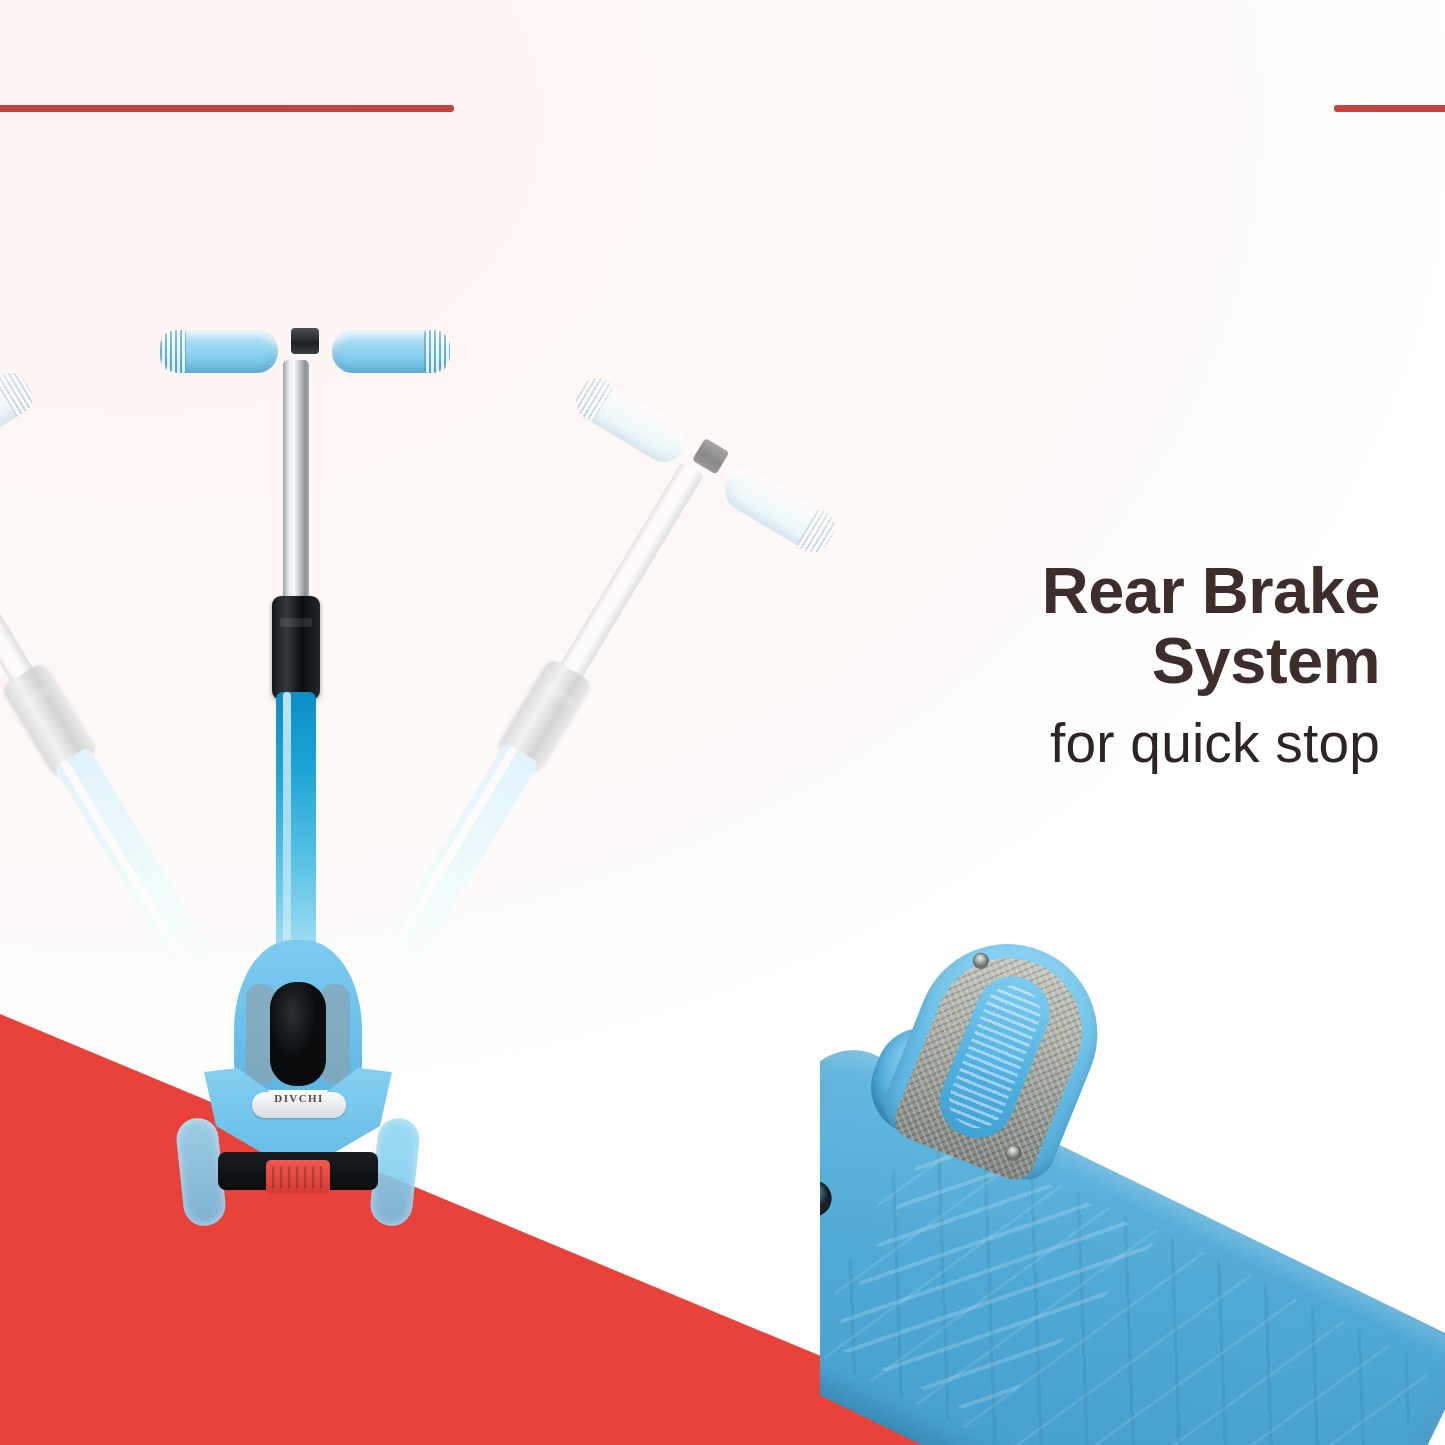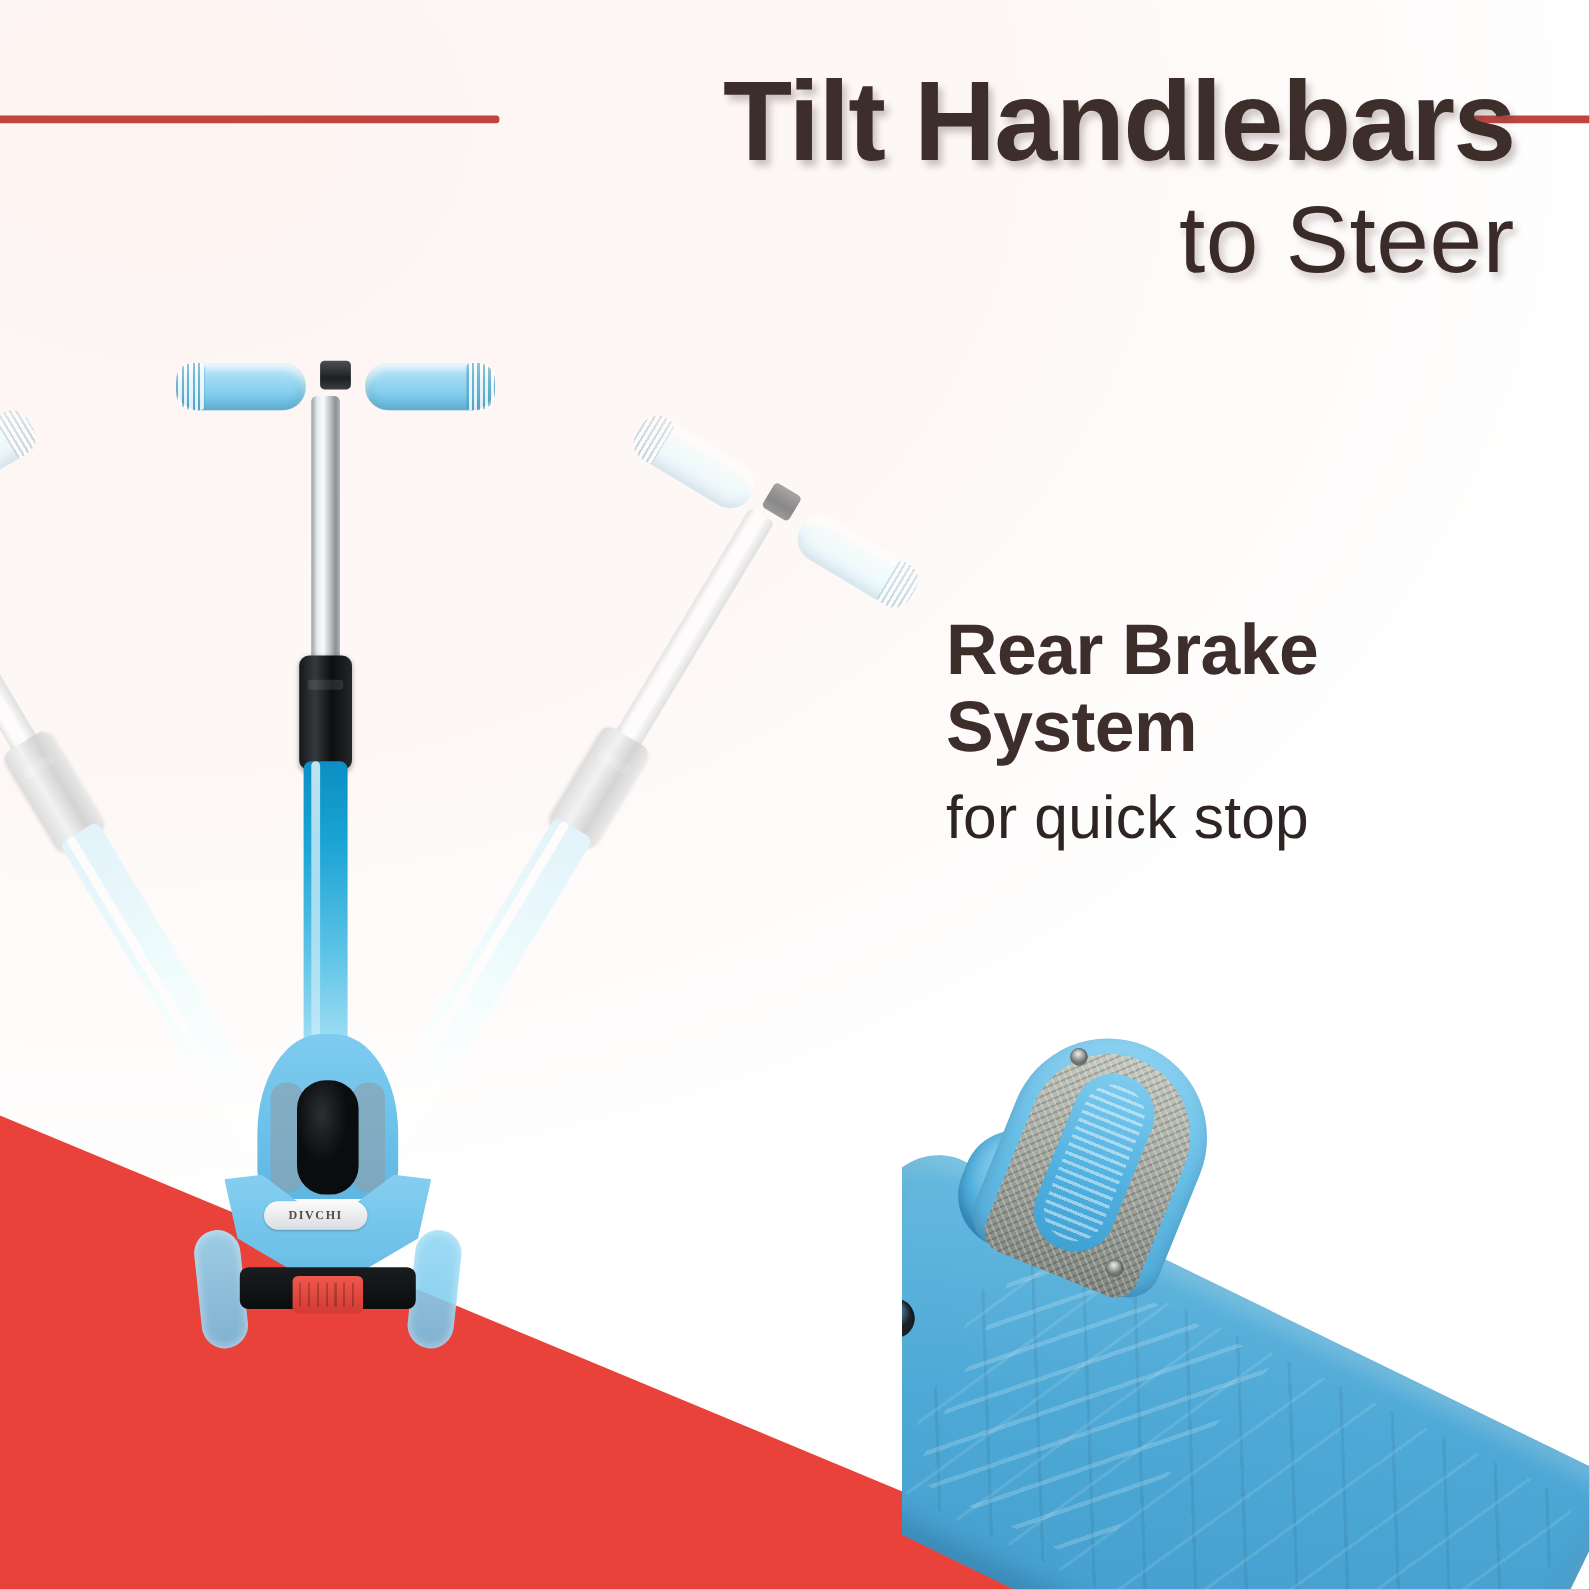--- a/index.html
+++ b/index.html
@@ -29,21 +29,21 @@
   }
   .h-line2{
     margin-top:10px;
     font-size:86px;line-height:92px;font-weight:300;letter-spacing:0.5px;
     color:#3A2B28;
     text-shadow:4px 6px 7px rgba(90,70,65,0.26);
     white-space:nowrap;
   }
 
   
-  .feature{position:absolute;left:860px;top:556px;width:520px;text-align:left;}
+  .feature{position:absolute;left:860px;top:556px;width:520px;text-align:right;}
   .f-title{
     font-size:65px;line-height:70px;font-weight:bold;letter-spacing:-0.5px;
     color:#3E2E2B;
   }
   .f-sub{
     margin-top:14px;
     font-size:55px;line-height:66px;font-weight:300;letter-spacing:0.2px;
     color:#2E2423;
   }
 
@@ -135,24 +135,24 @@
     position:absolute;left:132px;top:44px;width:30px;height:100px;border-radius:14px;
     background:rgba(140,160,172,.65);
   }
   .fork{
     position:absolute;left:16px;top:128px;width:188px;height:108px;
     background:linear-gradient(180deg,#84CFF1,#62B9E3);
     clip-path:polygon(0 4px, 34px 0px, 74px 30px, 114px 30px, 154px 0px, 188px 4px,
                       176px 58px, 128px 86px, 118px 108px, 70px 108px, 60px 86px, 12px 58px);
   }
   .logo-pill{
-    position:absolute;left:52px;top:152px;width:94px;height:26px;border-radius:13px;
+    position:absolute;left:64px;top:152px;width:94px;height:26px;border-radius:13px;
     background:linear-gradient(180deg,#FBFBFC,#D9DDE2);
     box-shadow:0 1px 2px rgba(0,0,0,.25);
-    display:flex;align-items:center;justify-content:center;
+    display:flex;justify-content:center;
   }
   .logo-pill span{
     font-size:11px;font-weight:bold;letter-spacing:1.4px;color:#5C4A46;
     font-family:"Liberation Serif", serif;
   }
   .wheel{
     position:absolute;top:178px;width:42px;height:108px;border-radius:21px;
     background:linear-gradient(180deg,rgba(150,216,243,.92),rgba(110,196,234,.85));
     box-shadow:inset 0 0 10px rgba(255,255,255,.55);
   }
@@ -254,24 +254,20 @@
   }
 </style>
 </head>
 <body>
 
 <div id="stage">
 
   <div class="rule left" style="background: rgb(192, 69, 63);"></div>
   <div class="rule right" style="background: rgb(192, 69, 63);"></div>
 
-  <div class="headline-wrap">
-    <div class="h-line1">Tilt Handlebars</div>
-    <div class="h-line2">to Steer</div>
-  </div>
 
   <div class="feature">
     <div class="f-title">Rear Brake</div>
     <div class="f-title">System</div>
     <div class="f-sub">for quick stop</div>
   </div>
 
   <div class="red-band" style="background: rgb(232, 66, 59);"></div>
 
   <div class="scooter-zone">

